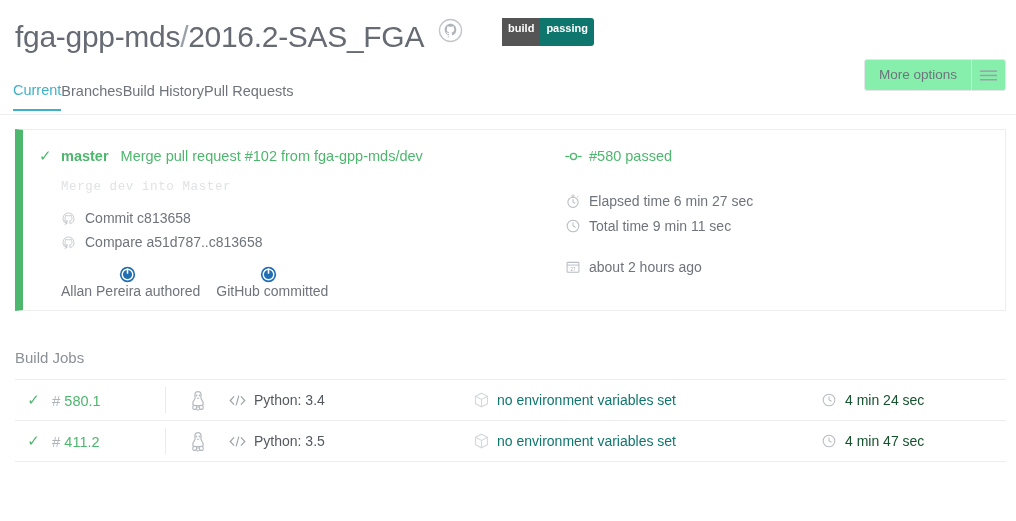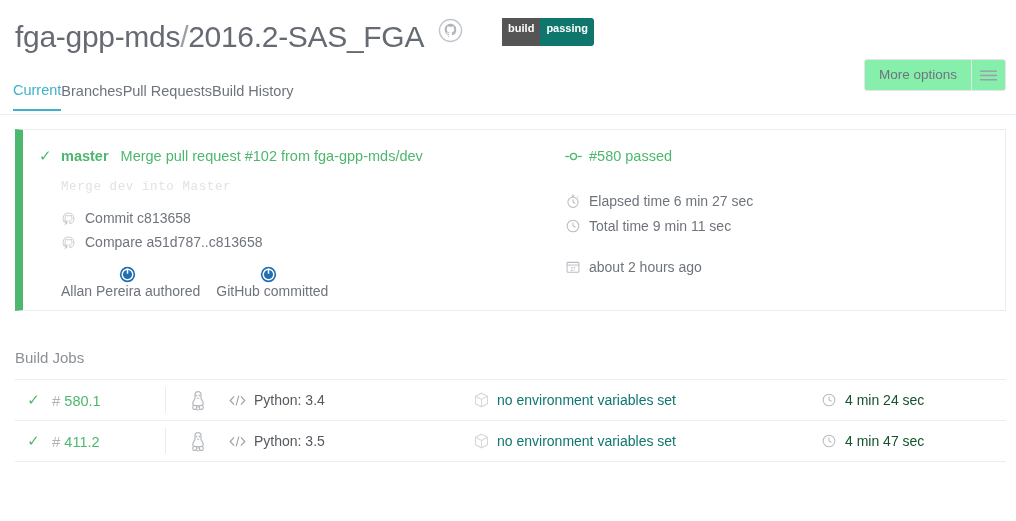--- a/index.html
+++ b/index.html
@@ -258,22 +258,22 @@
     <div class="badge">
       <span class="b-left">build</span>
       <span class="b-right">passing</span>
     </div>
   </div>
 
   <div class="tabbar">
     <div class="tabs">
       <div class="tab active">Current</div>
       <div class="tab">Branches</div>
+      <div class="tab">Build History</div>
       <div class="tab">Pull Requests</div>
-      <div class="tab">Build History</div>
     </div>
     <div class="more-options">
       <span class="mo-label">More options</span>
       <span class="mo-icon">
         <svg width="19" height="13" viewBox="0 0 19 13" aria-hidden="true">
           <rect x="1" y="1.4" width="17" height="1.5" fill="#9aa0a8"></rect>
           <rect x="1" y="5.7" width="17" height="1.5" fill="#9aa0a8"></rect>
           <rect x="1" y="10" width="17" height="1.5" fill="#9aa0a8"></rect>
         </svg>
       </span>

